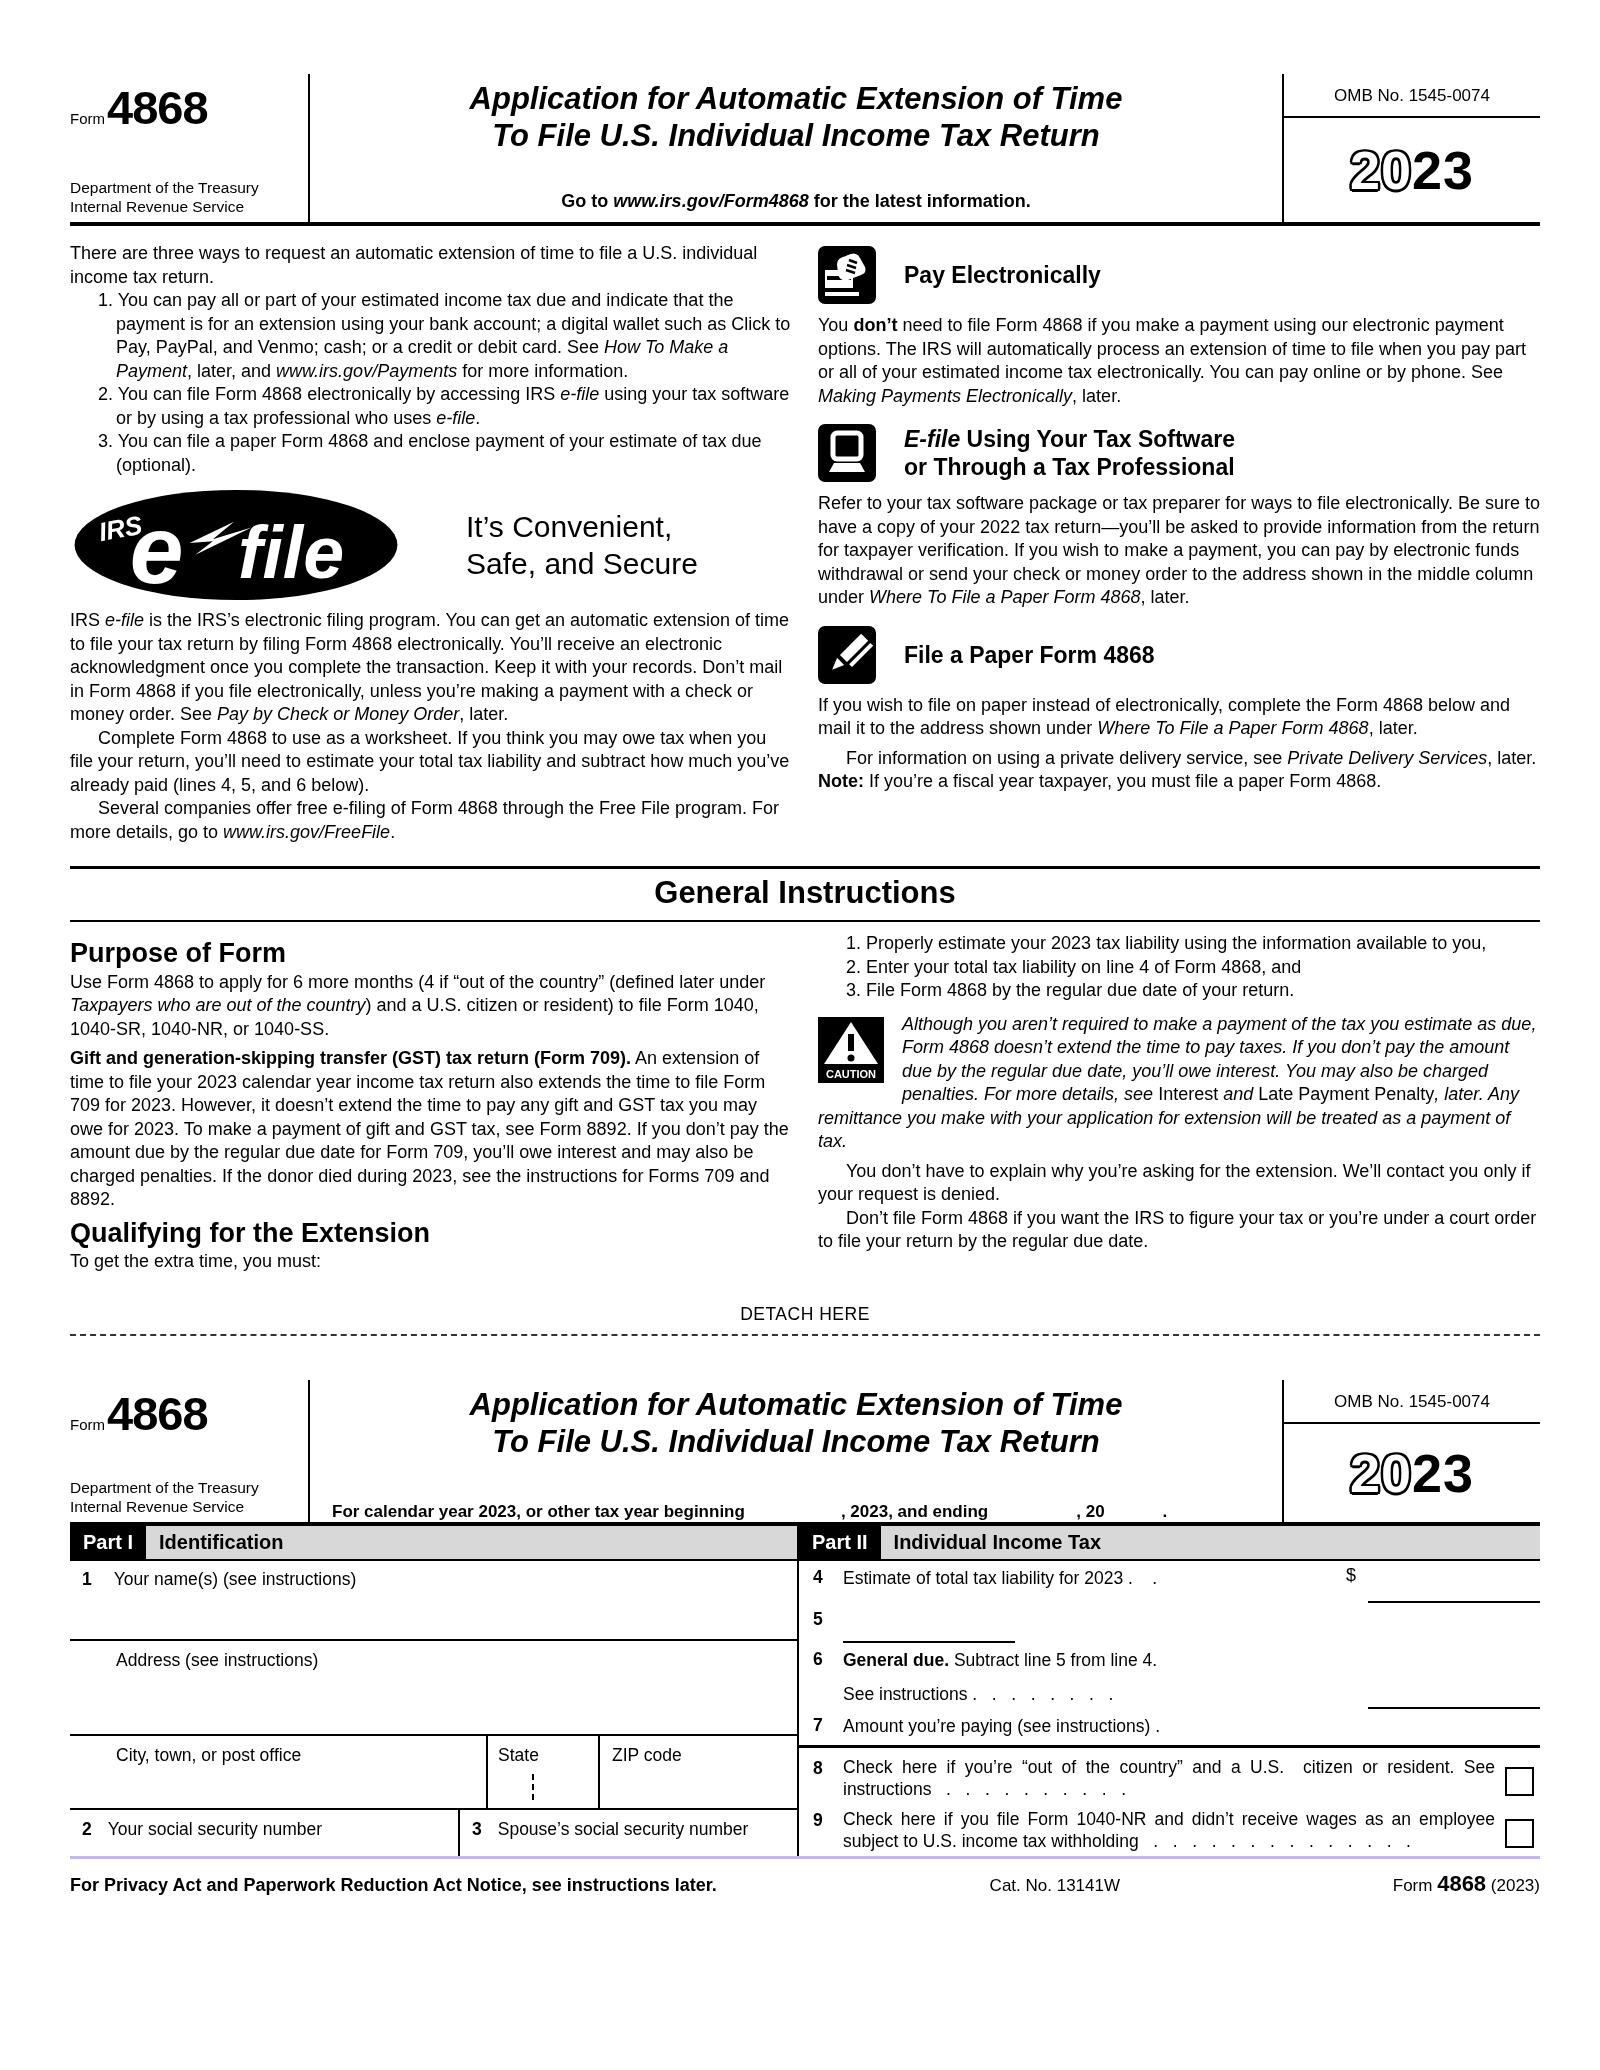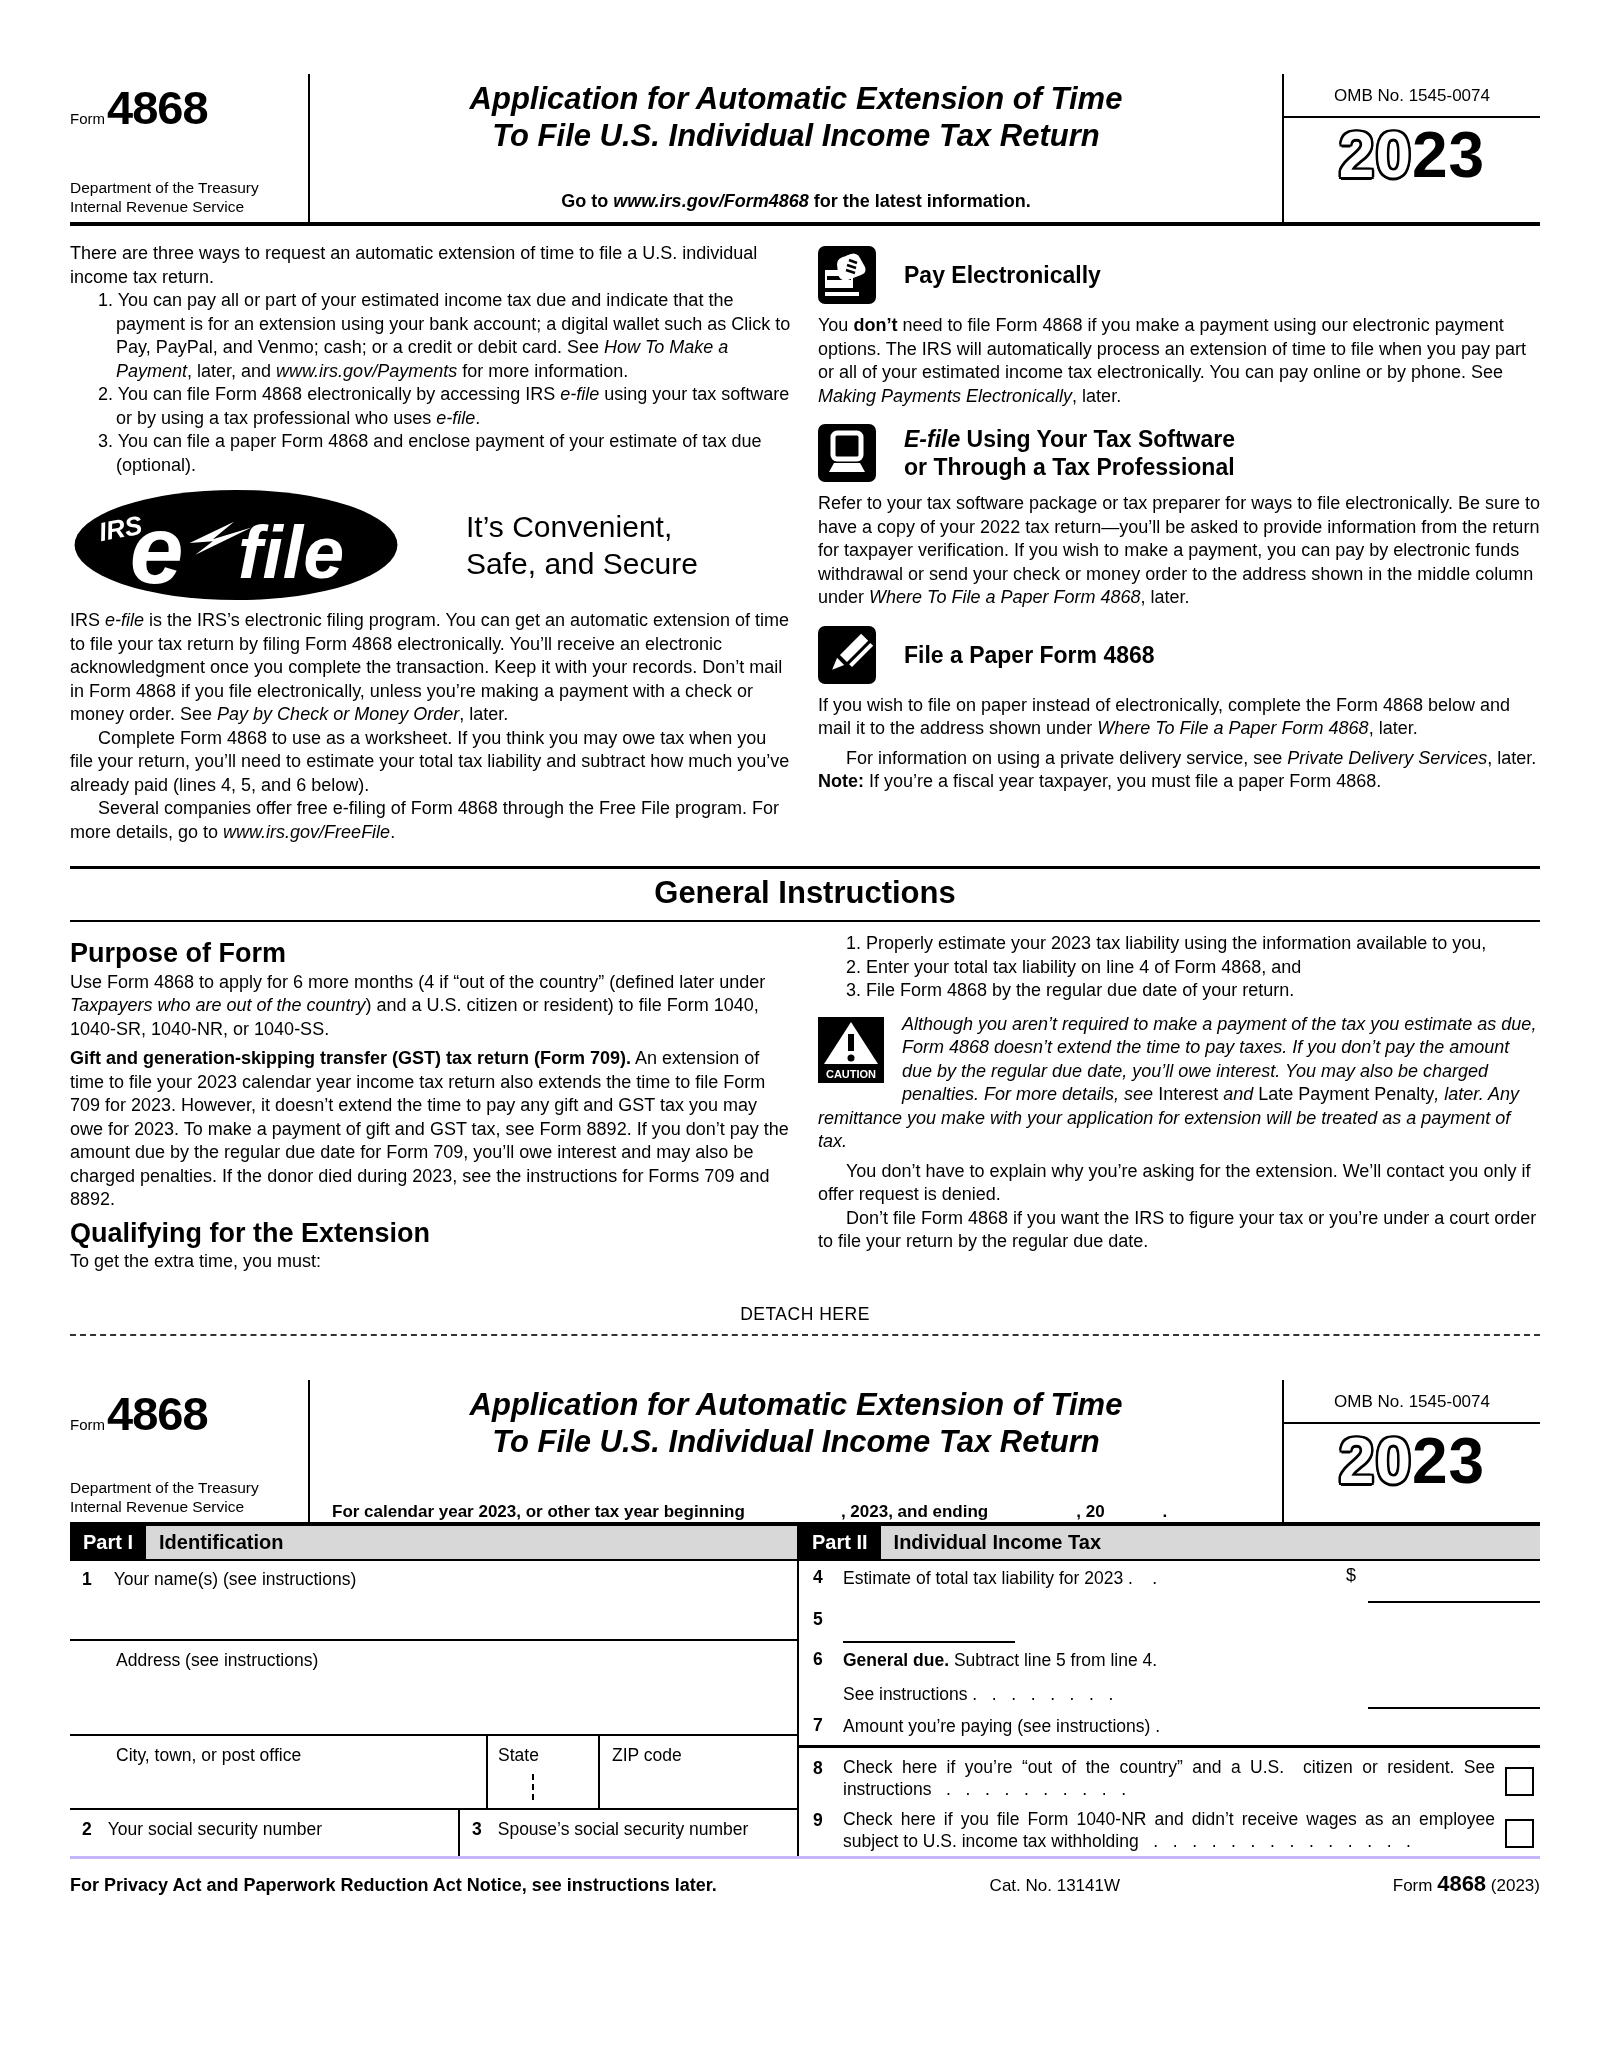--- a/index.html
+++ b/index.html
@@ -21,21 +21,21 @@
   .dept{margin-top:auto;font-size:15.5px;line-height:19px;}
   .h-center{flex:1;display:flex;flex-direction:column;text-align:center;padding:0 8px;}
   .h-title{font-size:31px;font-weight:bold;line-height:37px;margin-top:6px;font-style:italic;}
   .h-sub{margin-top:auto;margin-bottom:10px;font-size:18px;}
   .h-cal{margin-top:auto;margin-bottom:0;font-size:17px;font-weight:bold;text-align:left;padding-left:14px;}
   .gap1{display:inline-block;width:96px;}
   .gap2{display:inline-block;width:88px;}
   .gap3{display:inline-block;width:58px;}
   .h-right{width:256px;display:flex;flex-direction:column;border-left:2.5px solid #000;}
   .omb{font-size:17px;text-align:center;padding:12px 0 10px;border-bottom:2px solid #000;}
-  .year{flex:1;display:flex;align-items:flex-start;justify-content:center;font-size:64px;font-weight:bold;letter-spacing:1px;}
+  .year{flex:1;display:flex;align-items:center;justify-content:center;font-size:54px;font-weight:bold;letter-spacing:1px;}
   .y-out{color:#fff;text-shadow:-2px -2px 0 #000,2px -2px 0 #000,-2px 2px 0 #000,2px 2px 0 #000,-2.5px 0 0 #000,2.5px 0 0 #000,0 -2.5px 0 #000,0 2.5px 0 #000;}
 
   
   .cols{display:flex;gap:26px;margin-top:16px;font-size:18px;line-height:23.5px;}
   .col{width:722px;}
   .li{margin-left:28px;padding-left:18px;text-indent:-18px;}
   .ind{text-indent:28px;}
   .efile-row{display:flex;align-items:center;margin:10px 0 6px;}
   .efile-heads{margin-left:64px;font-size:30px;font-weight:normal;line-height:37px;}
   .icon-head{display:flex;align-items:center;margin:4px 0 10px;}
@@ -224,21 +224,21 @@
         <svg class="caution-icon" width="66" height="66" viewBox="0 0 66 66">
           <rect width="66" height="66" fill="#000"></rect>
           <polygon points="33,5 60,47 6,47" fill="#fff"></polygon>
           <rect x="30" y="17" width="6" height="17" fill="#000"></rect>
           <circle cx="33" cy="41" r="3.5" fill="#000"></circle>
           <text x="33" y="61" fill="#fff" font-size="11" font-weight="bold" text-anchor="middle" font-family="Liberation Sans, sans-serif">CAUTION</text>
         </svg>
         <p><span class="it">Although you aren’t required to make a payment of the tax you estimate as due, Form 4868 doesn’t extend the time to pay taxes. If you don’t pay the amount due by the regular due date, you’ll owe interest. You may also be charged penalties. For more details, see </span><span class="up">Interest</span><span class="it"> and </span><span class="up">Late Payment Penalty</span><span class="it">, later. Any remittance you make with your application for extension will be treated as a payment of tax.</span></p>
       </div>
       <div style="clear:both;"></div>
-      <div class="ind">You don’t have to explain why you’re asking for the extension. We’ll contact you only if offer request is denied.</div>
+      <div class="ind">You don’t have to explain why you’re asking for the extension. We’ll contact you only if your request is denied.</div>
       <div class="ind">Don’t file Form 4868 if you want the IRS to figure your tax or you’re under a court order to file your return by the regular due date.</div>
     </div>
   </div>
 
   <div class="detach">DETACH HERE</div>
   <div class="dashline"></div>
 
   <div class="form2-wrap">
     <div class="fhead bottom">
       <div class="h-left">

